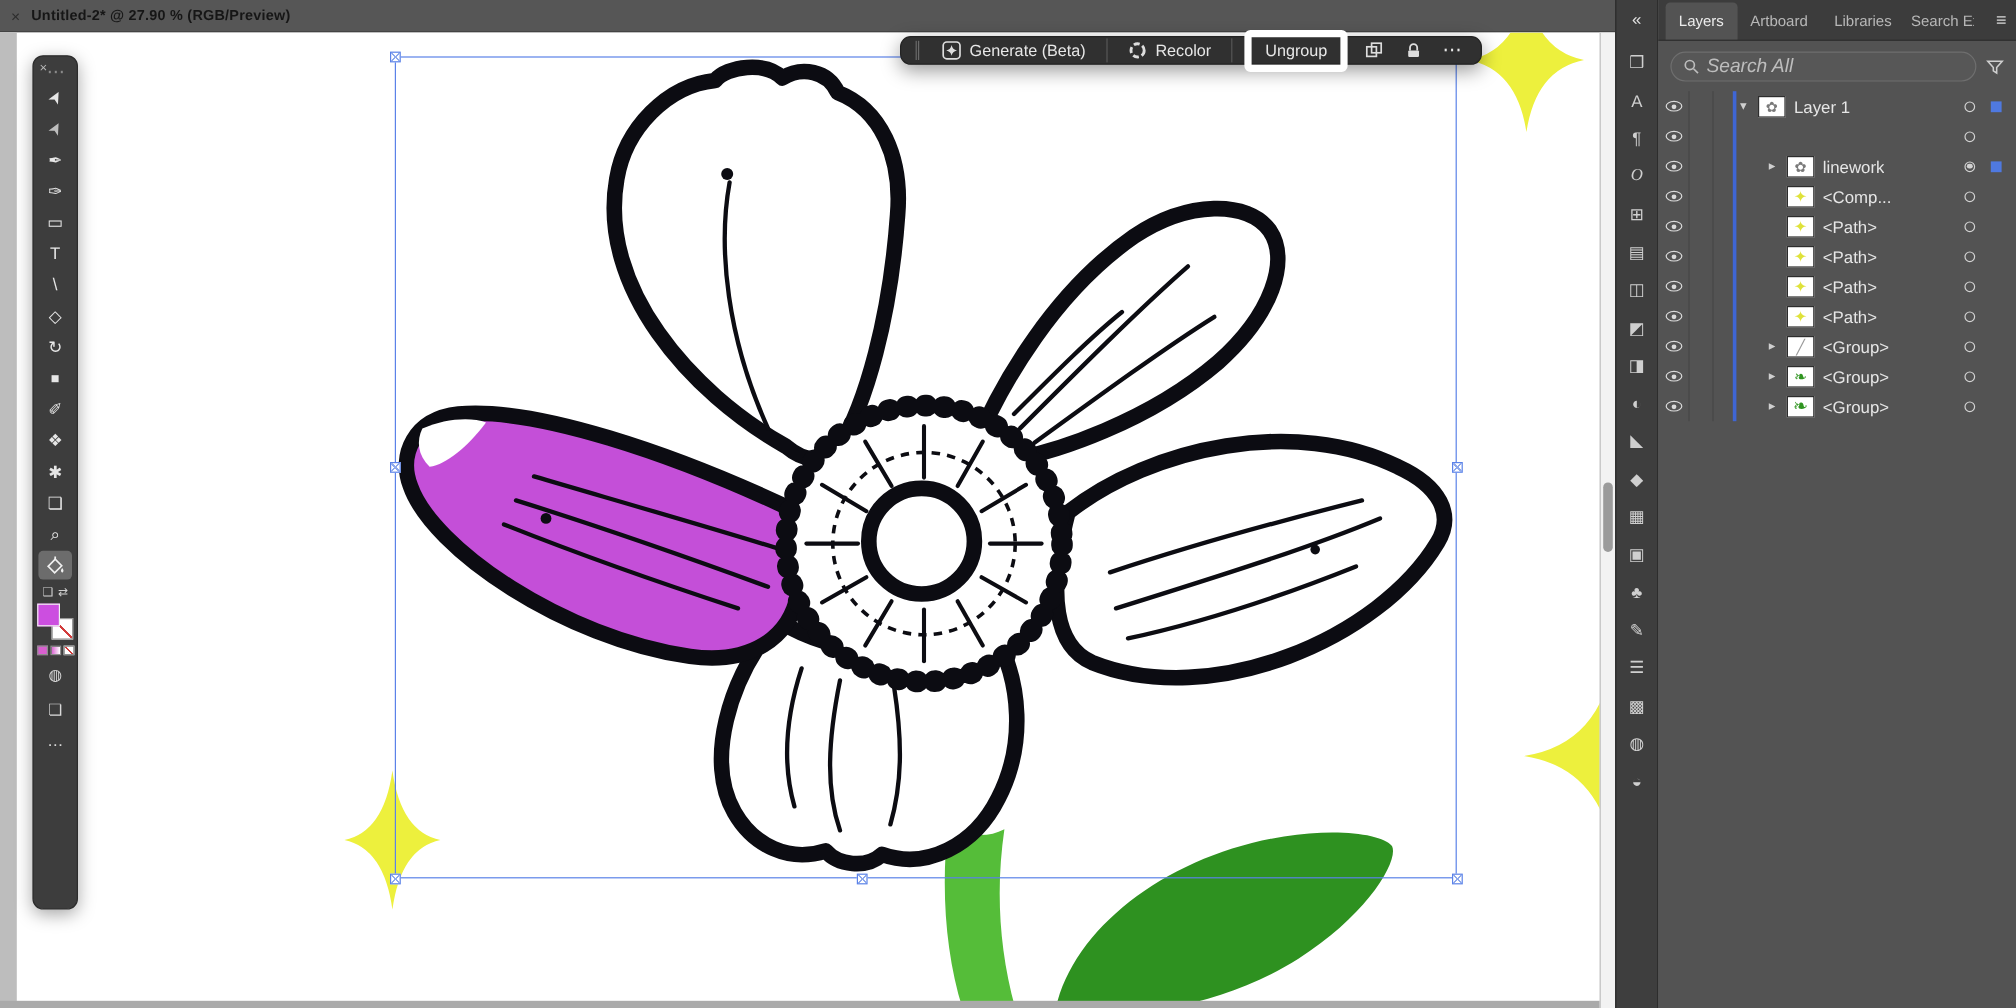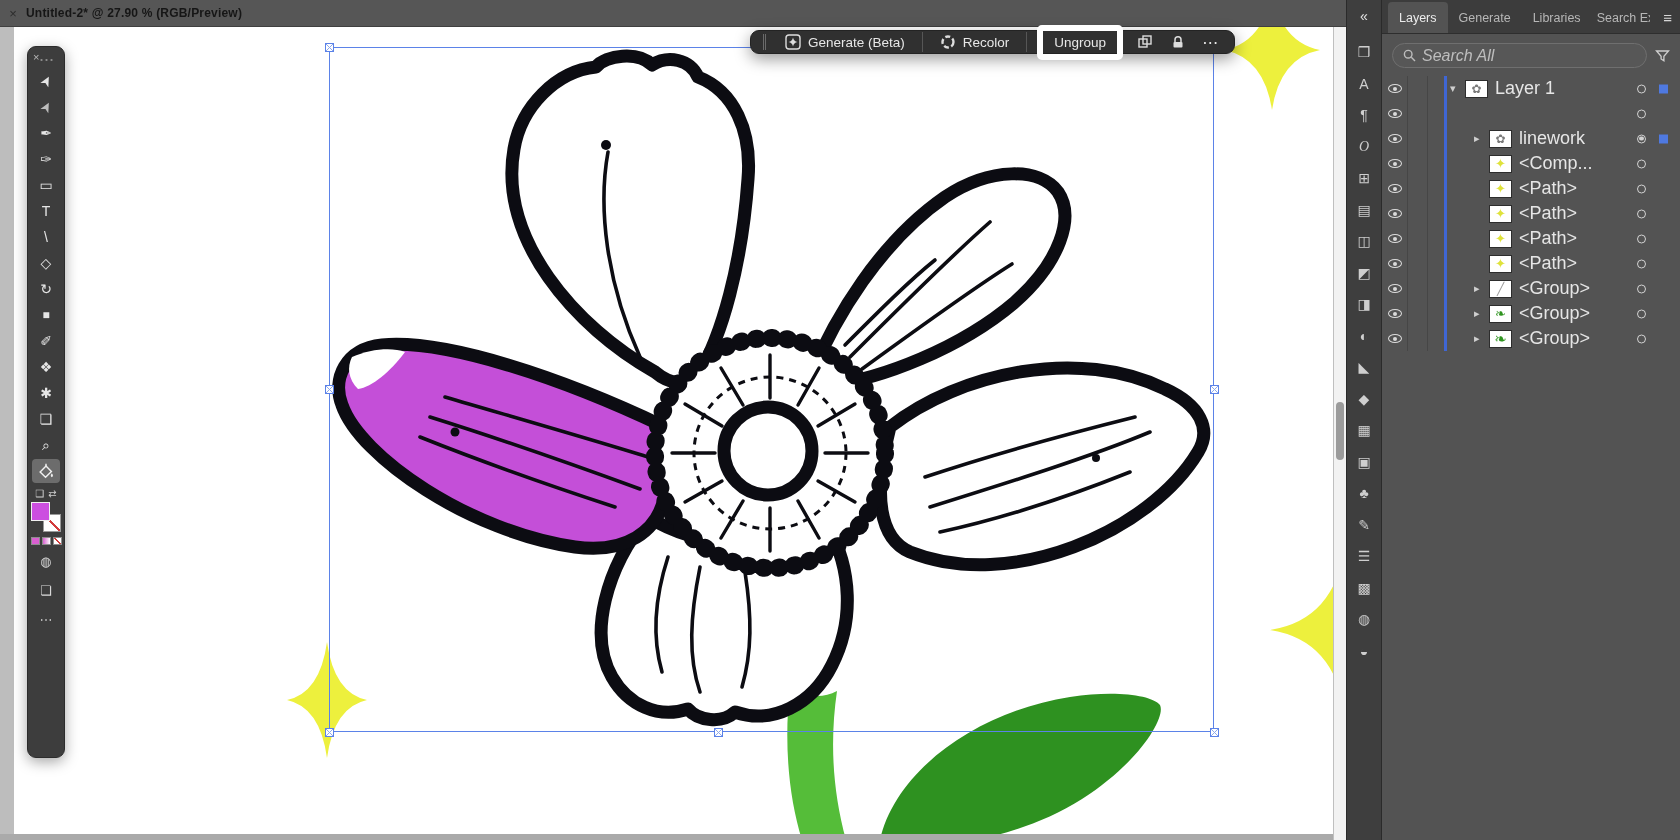--- a/index.html
+++ b/index.html
@@ -105,21 +105,21 @@
   .lcontent { display:flex; align-items:center; height:100%; padding-left:22px; flex:1; min-width:0; }
   .lcontent.ind1 { padding-left:46px; }
   .chev { width:15px; color:#cfcfcf; font-size:11px; text-align:left; }
   .thumb { width:23px; height:18px; background:#ffffff; border:1px solid #2d2d2d; margin-right:7px;
     display:flex; align-items:center; justify-content:center; overflow:hidden; font-size:11px; line-height:1; }
   .thumb .g-star { color:#dfe23a; font-size:13px; }
   .thumb .g-flower { color:#7a7a7a; font-size:12px; }
   .thumb .g-leaf { color:#2f9420; font-size:13px; }
   .thumb .g-leaf2 { color:#2f9420; font-size:15px; }
   .thumb .g-line { color:#9a9a9a; font-size:12px; }
-  .lname { font-size:18px; color:#e6e6e6; white-space:nowrap; overflow:hidden; text-overflow:ellipsis; }
+  .lname { font-size:14px; color:#e6e6e6; white-space:nowrap; overflow:hidden; text-overflow:ellipsis; }
   .target { position:absolute; right:34px; top:50%; transform:translateY(-50%);
     width:9px; height:9px; border:1.3px solid #d2d2d2; border-radius:50%; }
   .target.dot::after { content:""; position:absolute; inset:1.2px; background:#d2d2d2; border-radius:50%; }
   .selsq { position:absolute; right:12px; top:50%; transform:translateY(-50%);
     width:9px; height:9px; background:#4f79e0; }
 </style>
 </head>
 <body>
 
 <div class="stage">
@@ -391,21 +391,21 @@
         <span>◍</span>
       </div>
     <div class="dock-item">
         <span>◒</span>
       </div>
   </div>
 
   <div class="panel">
     <div class="ptabs">
       <span class="ptab active">Layers</span>
-      <span class="ptab">Generate</span>
+      <span class="ptab">Artboard</span>
       <span class="ptab clip">Libraries</span>
       <span class="ptab clip">Search Ex</span>
       <span class="pmenu">≡</span>
     </div>
 
     <div class="searchrow">
       <div class="searchfield">
         <svg width="13" height="13" viewBox="0 0 13 13">
           <circle cx="5.2" cy="5.2" r="3.8" fill="none" stroke="#bdbdbd" stroke-width="1.4"></circle>
           <line x1="8.3" y1="8.3" x2="12" y2="12" stroke="#bdbdbd" stroke-width="1.4"></line>

